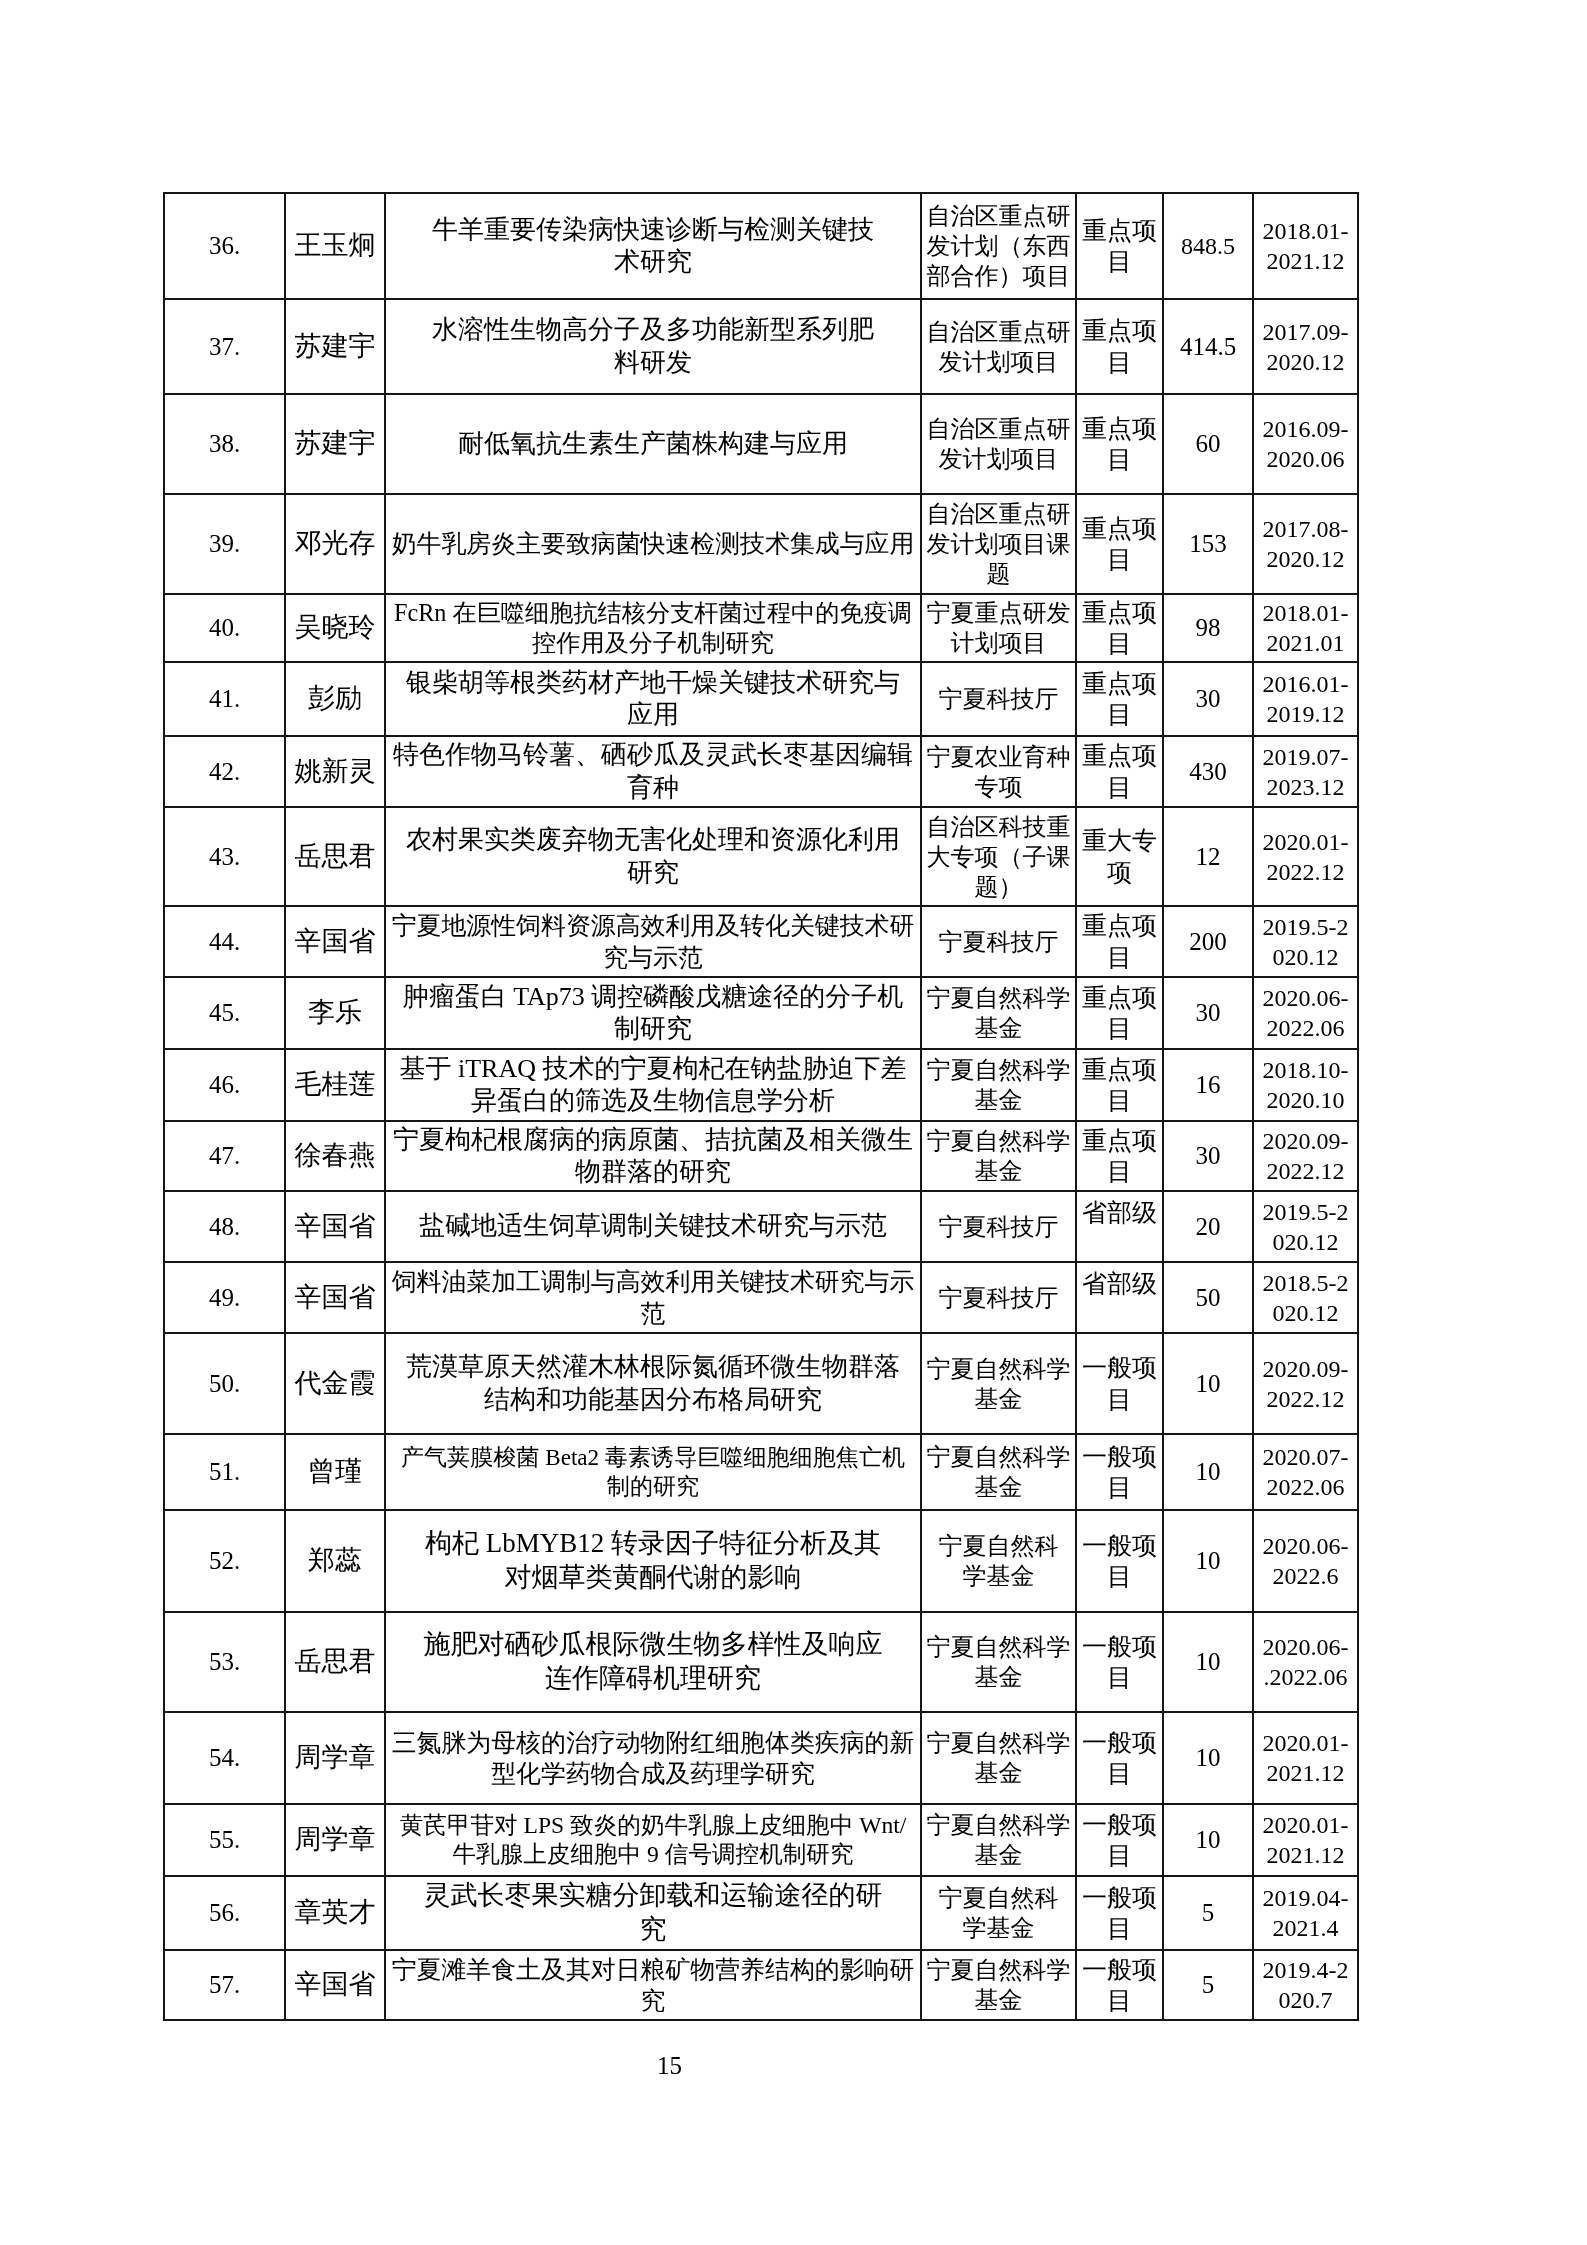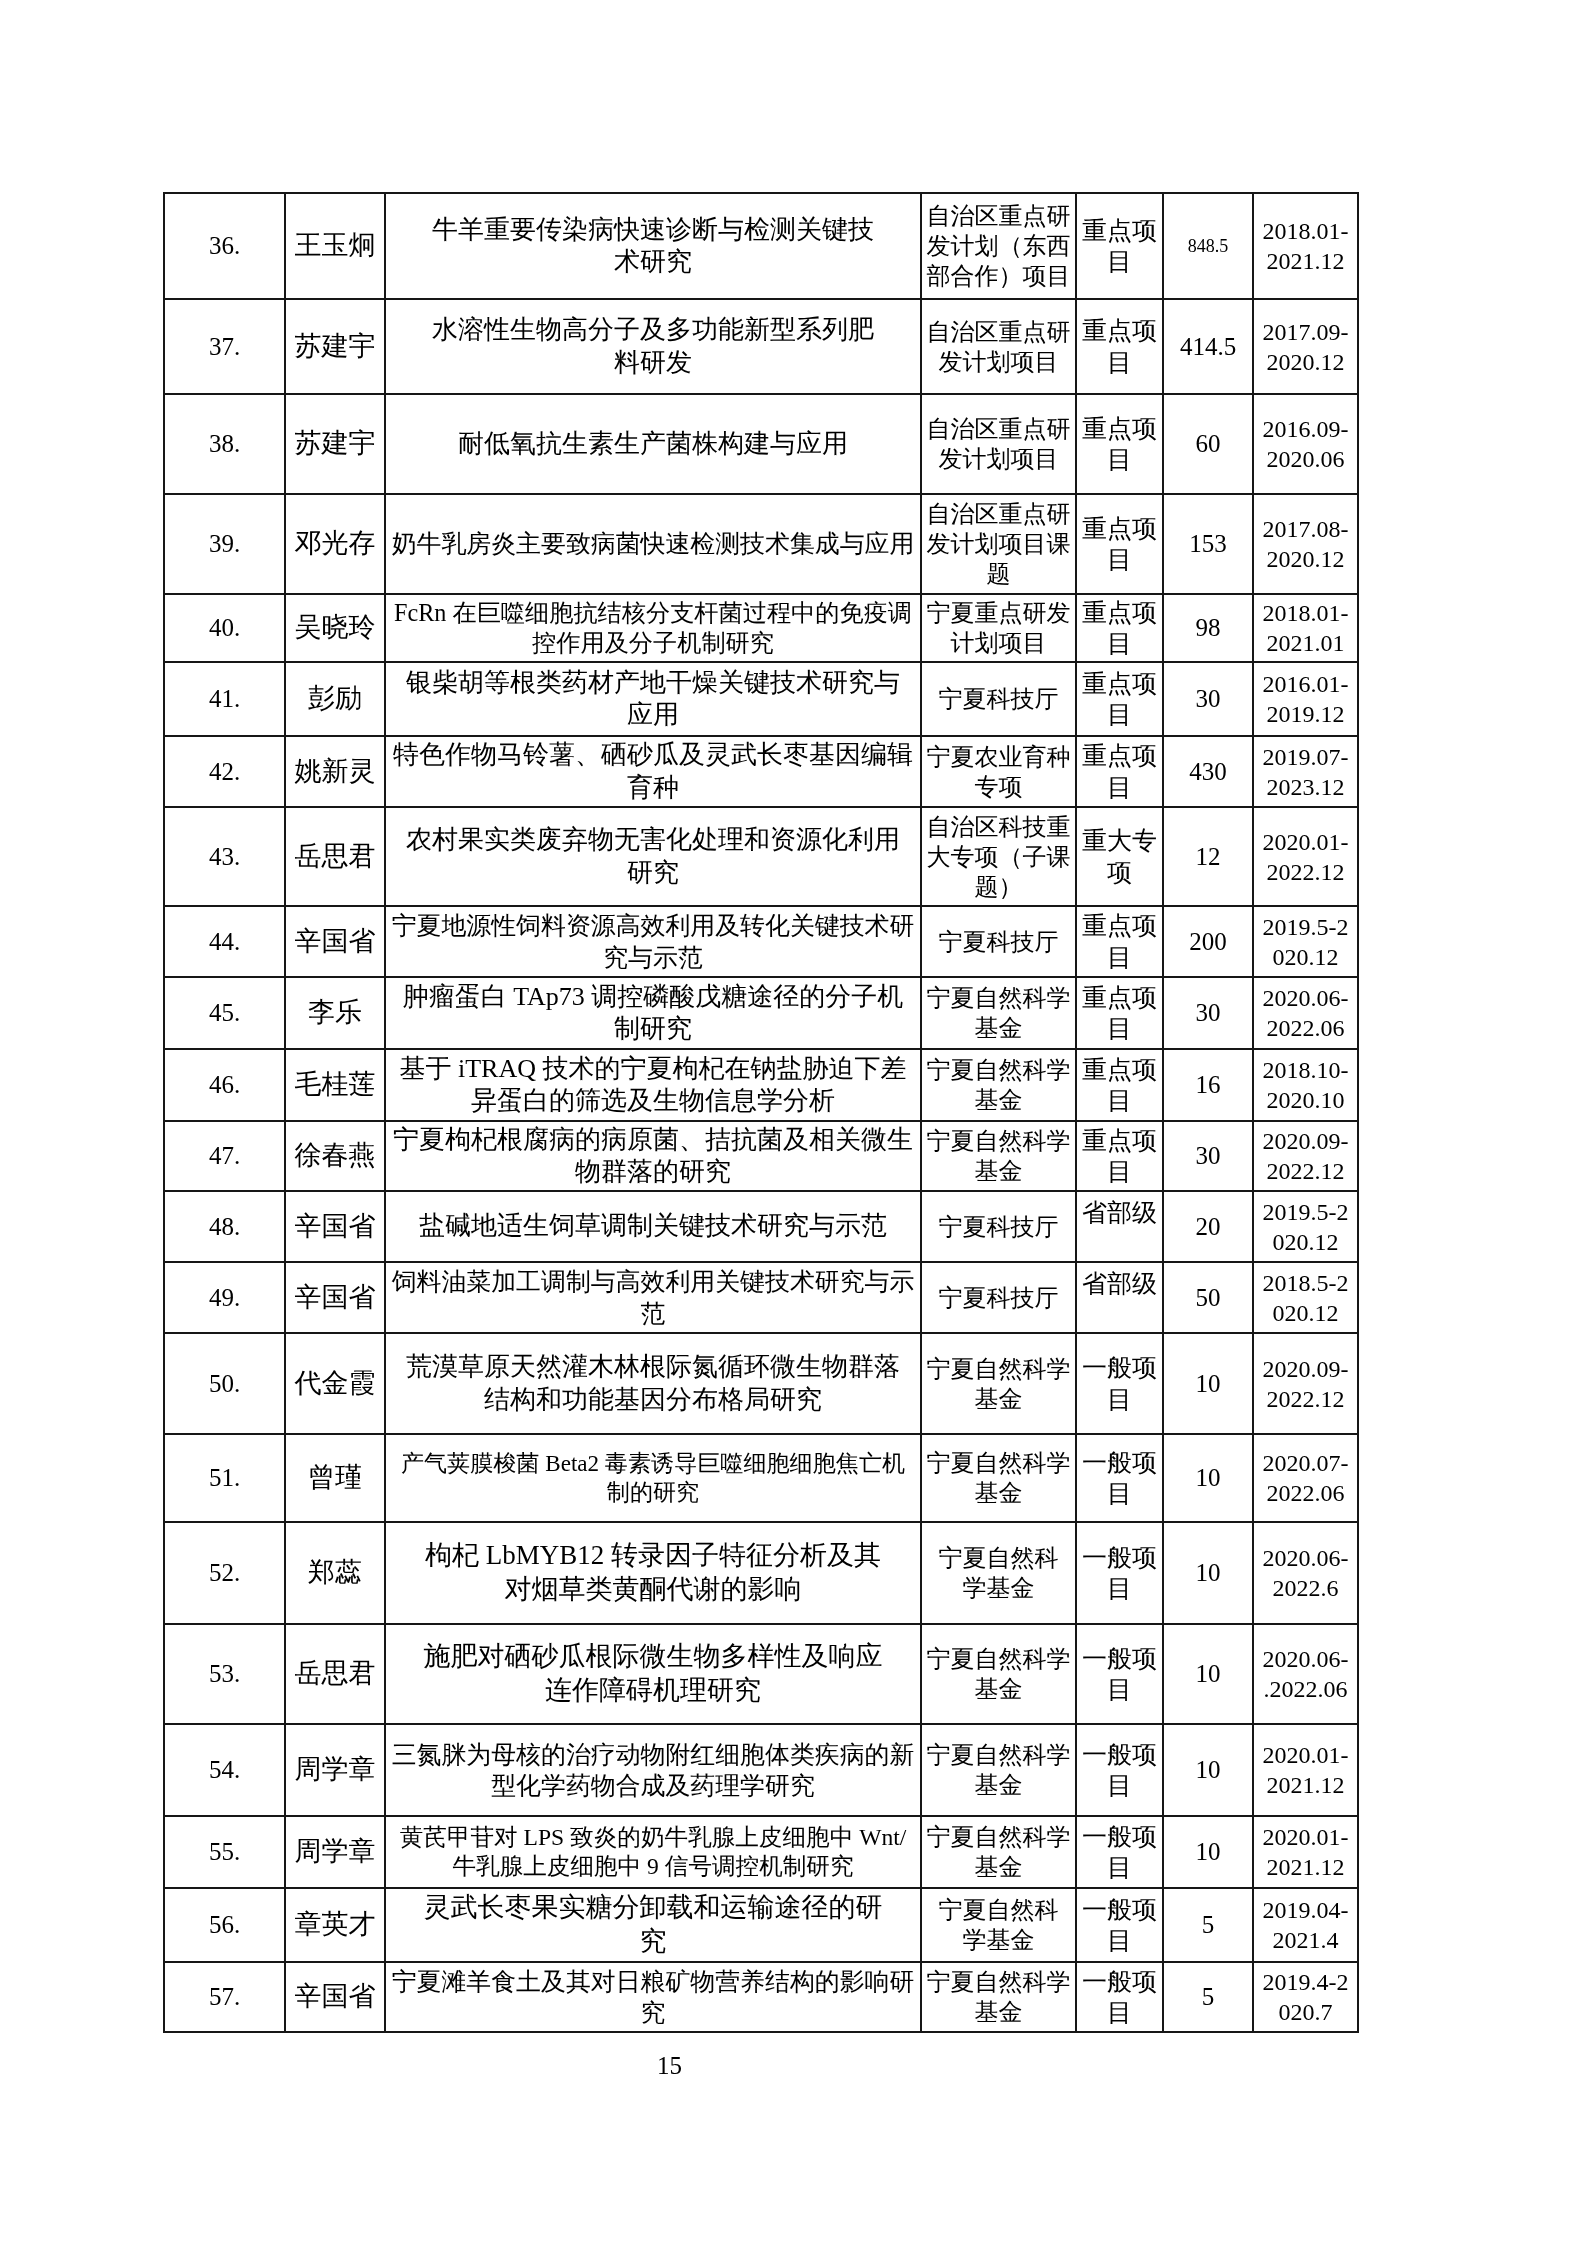--- a/index.html
+++ b/index.html
@@ -69,21 +69,21 @@
         <tr style="height: 106px;">
     <td class="c-no" style="font-size: 25px;">36.</td>
     <td class="c-leader" style="font-size: 27px;">王玉炯</td>
     <td class="c-title" style="font-size: 26px;">牛羊重要传染病快速诊断与检测关键技
 术研究</td>
     <td class="c-source" style="font-size: 24px;">自治区重点研
 发计划（东西
 部合作）项目</td>
     <td class="c-type" style="font-size: 25px;">重点项
 目</td>
-    <td class="c-amount" style="font-size: 18px; border-radius: 26px;">848.5</td>
+    <td class="c-amount" style="font-size: 24px; border-radius: 26px;">848.5</td>
     <td class="c-dates" style="font-size: 24px;">2018.01-
 2021.12</td>
   </tr>
         <tr style="height: 95px;">
     <td class="c-no" style="font-size: 25px;">37.</td>
     <td class="c-leader" style="font-size: 27px;">苏建宇</td>
     <td class="c-title" style="font-size: 26px;">水溶性生物高分子及多功能新型系列肥
 料研发</td>
     <td class="c-source" style="font-size: 24px;">自治区重点研
 发计划项目</td>
@@ -248,21 +248,21 @@
     <td class="c-title" style="font-size: 26px;">荒漠草原天然灌木林根际氮循环微生物群落
 结构和功能基因分布格局研究</td>
     <td class="c-source" style="font-size: 24px;">宁夏自然科学
 基金</td>
     <td class="c-type" style="font-size: 25px;">一般项
 目</td>
     <td class="c-amount" style="font-size: 25px;">10</td>
     <td class="c-dates" style="font-size: 24px;">2020.09-
 2022.12</td>
   </tr>
-        <tr style="height: 88px;">
+        <tr style="height: 76px;">
     <td class="c-no" style="font-size: 25px;">51.</td>
     <td class="c-leader" style="font-size: 27px;">曾瑾</td>
     <td class="c-title" style="font-size: 23.1px;">产气荚膜梭菌 Beta2 毒素诱导巨噬细胞细胞焦亡机
 制的研究</td>
     <td class="c-source" style="font-size: 24px;">宁夏自然科学
 基金</td>
     <td class="c-type" style="font-size: 25px;">一般项
 目</td>
     <td class="c-amount" style="font-size: 25px;">10</td>
     <td class="c-dates" style="font-size: 24px;">2020.07-

